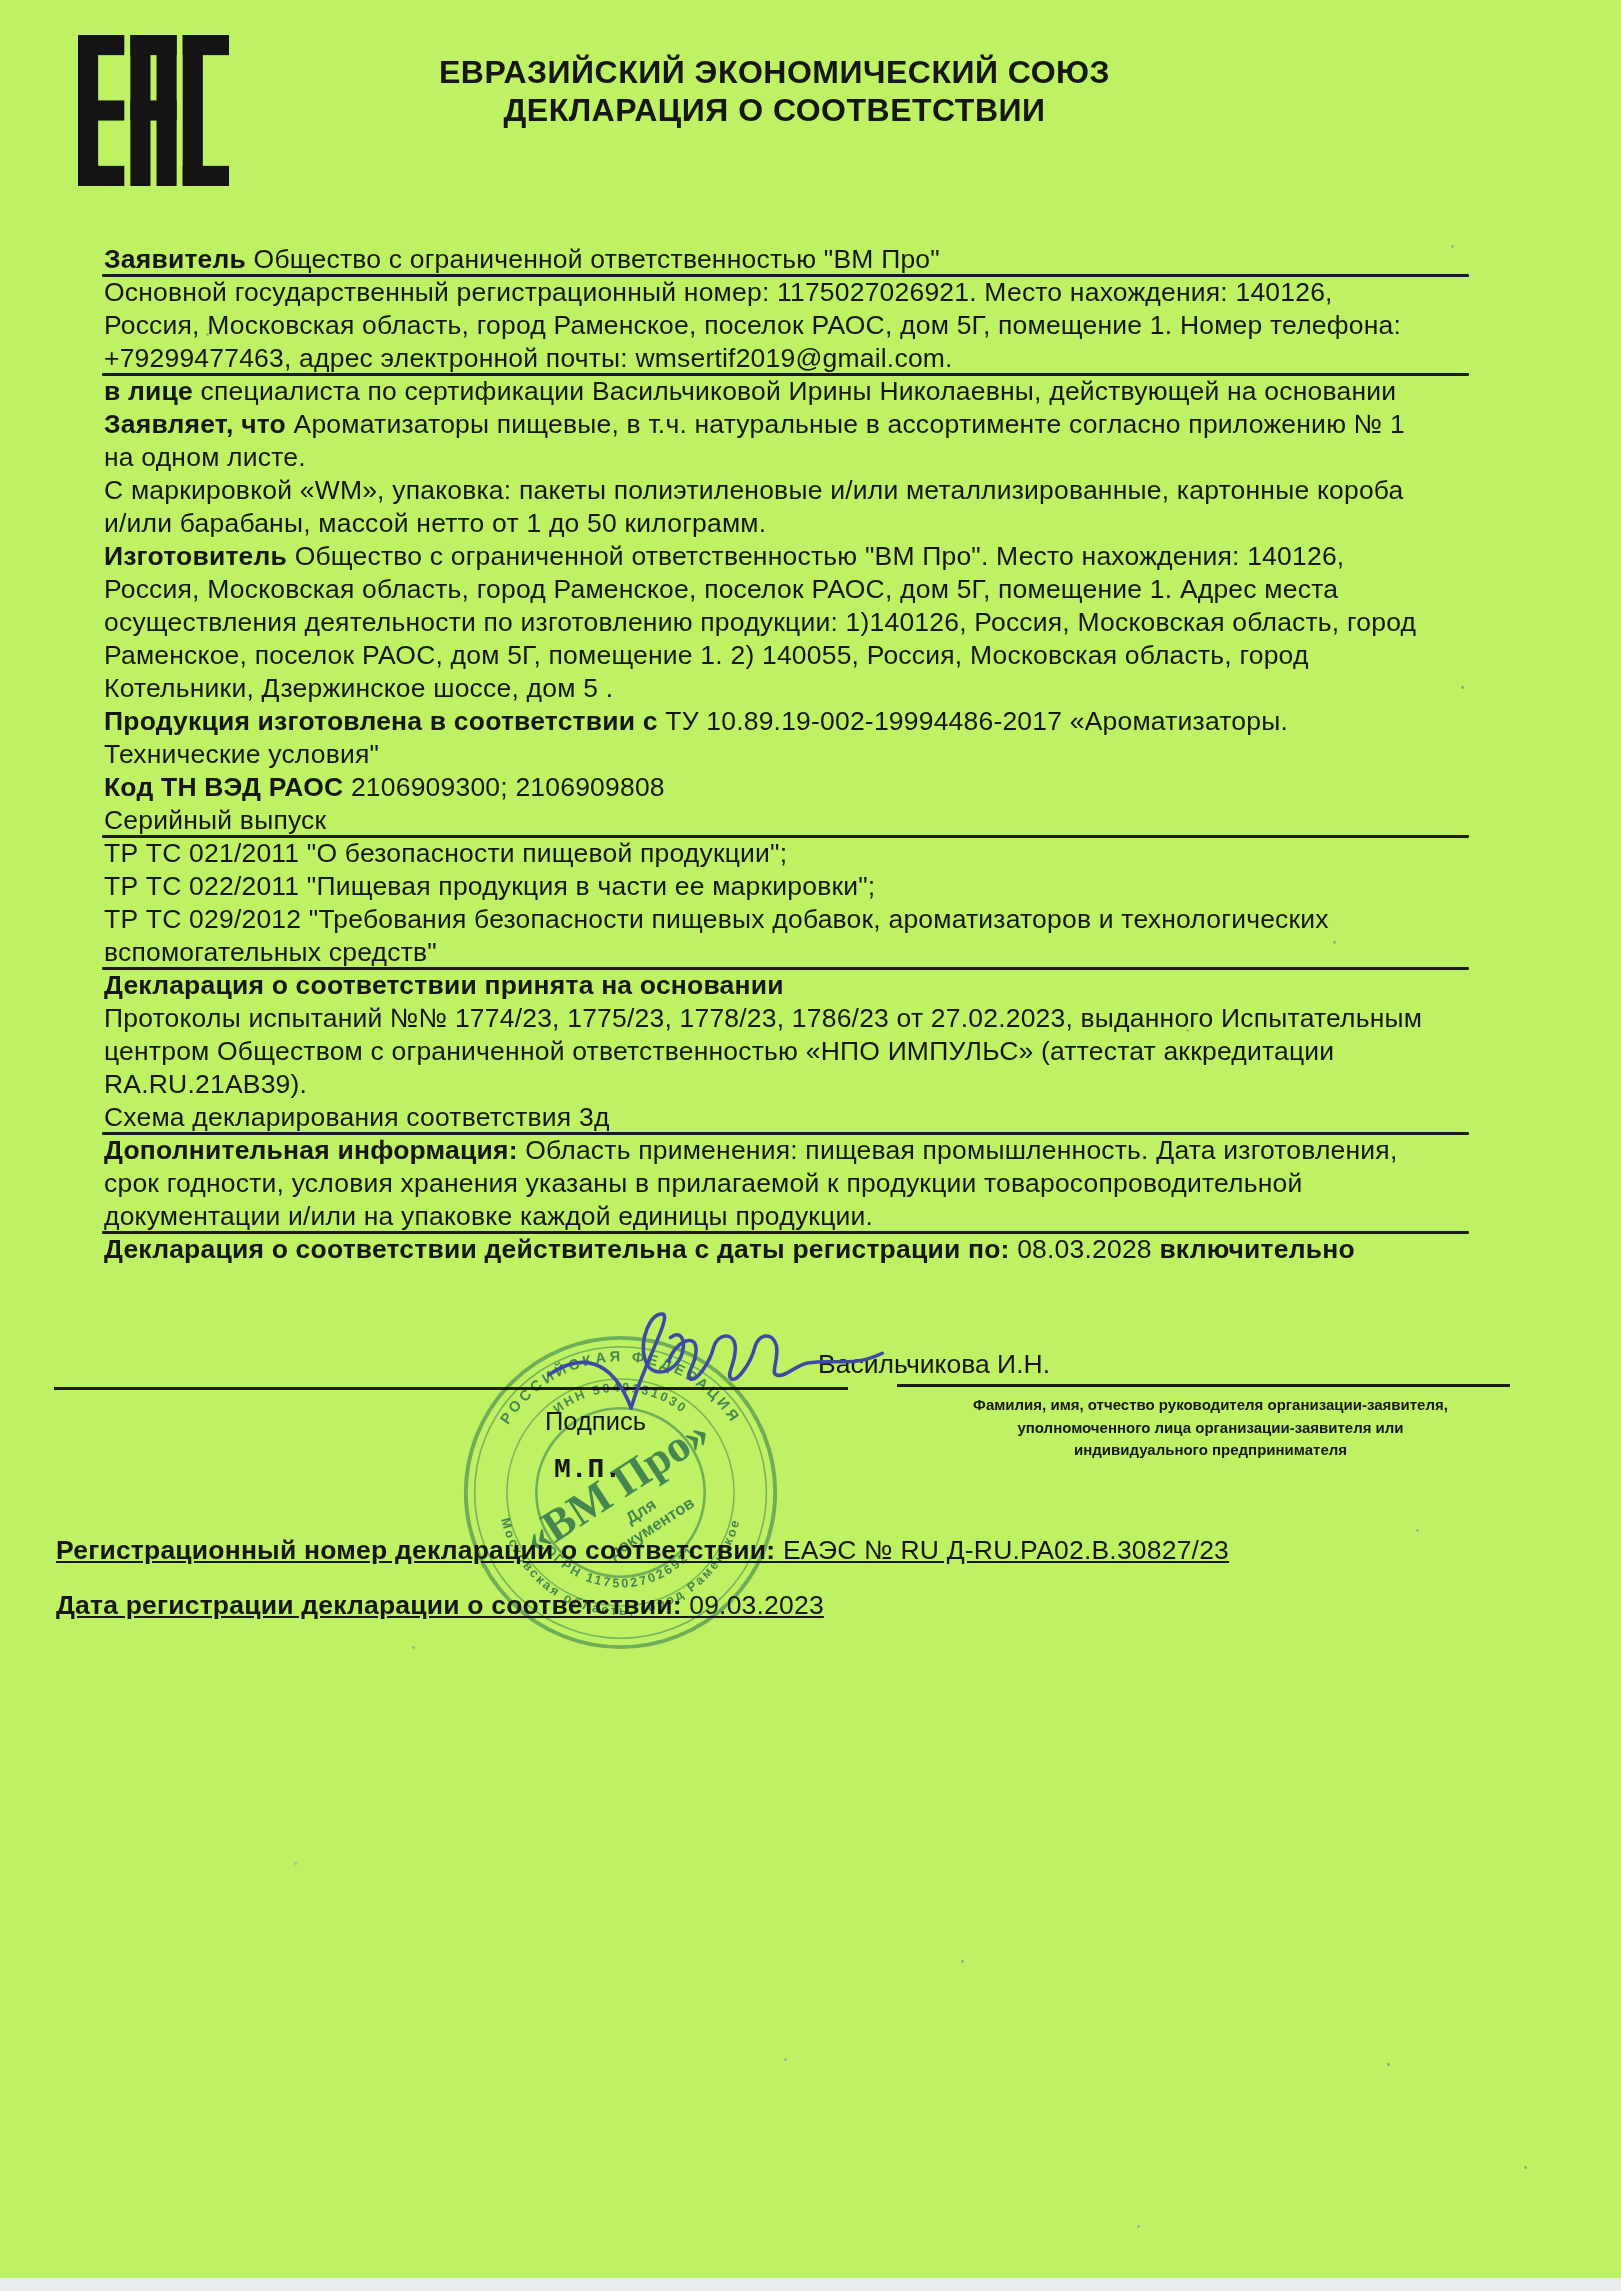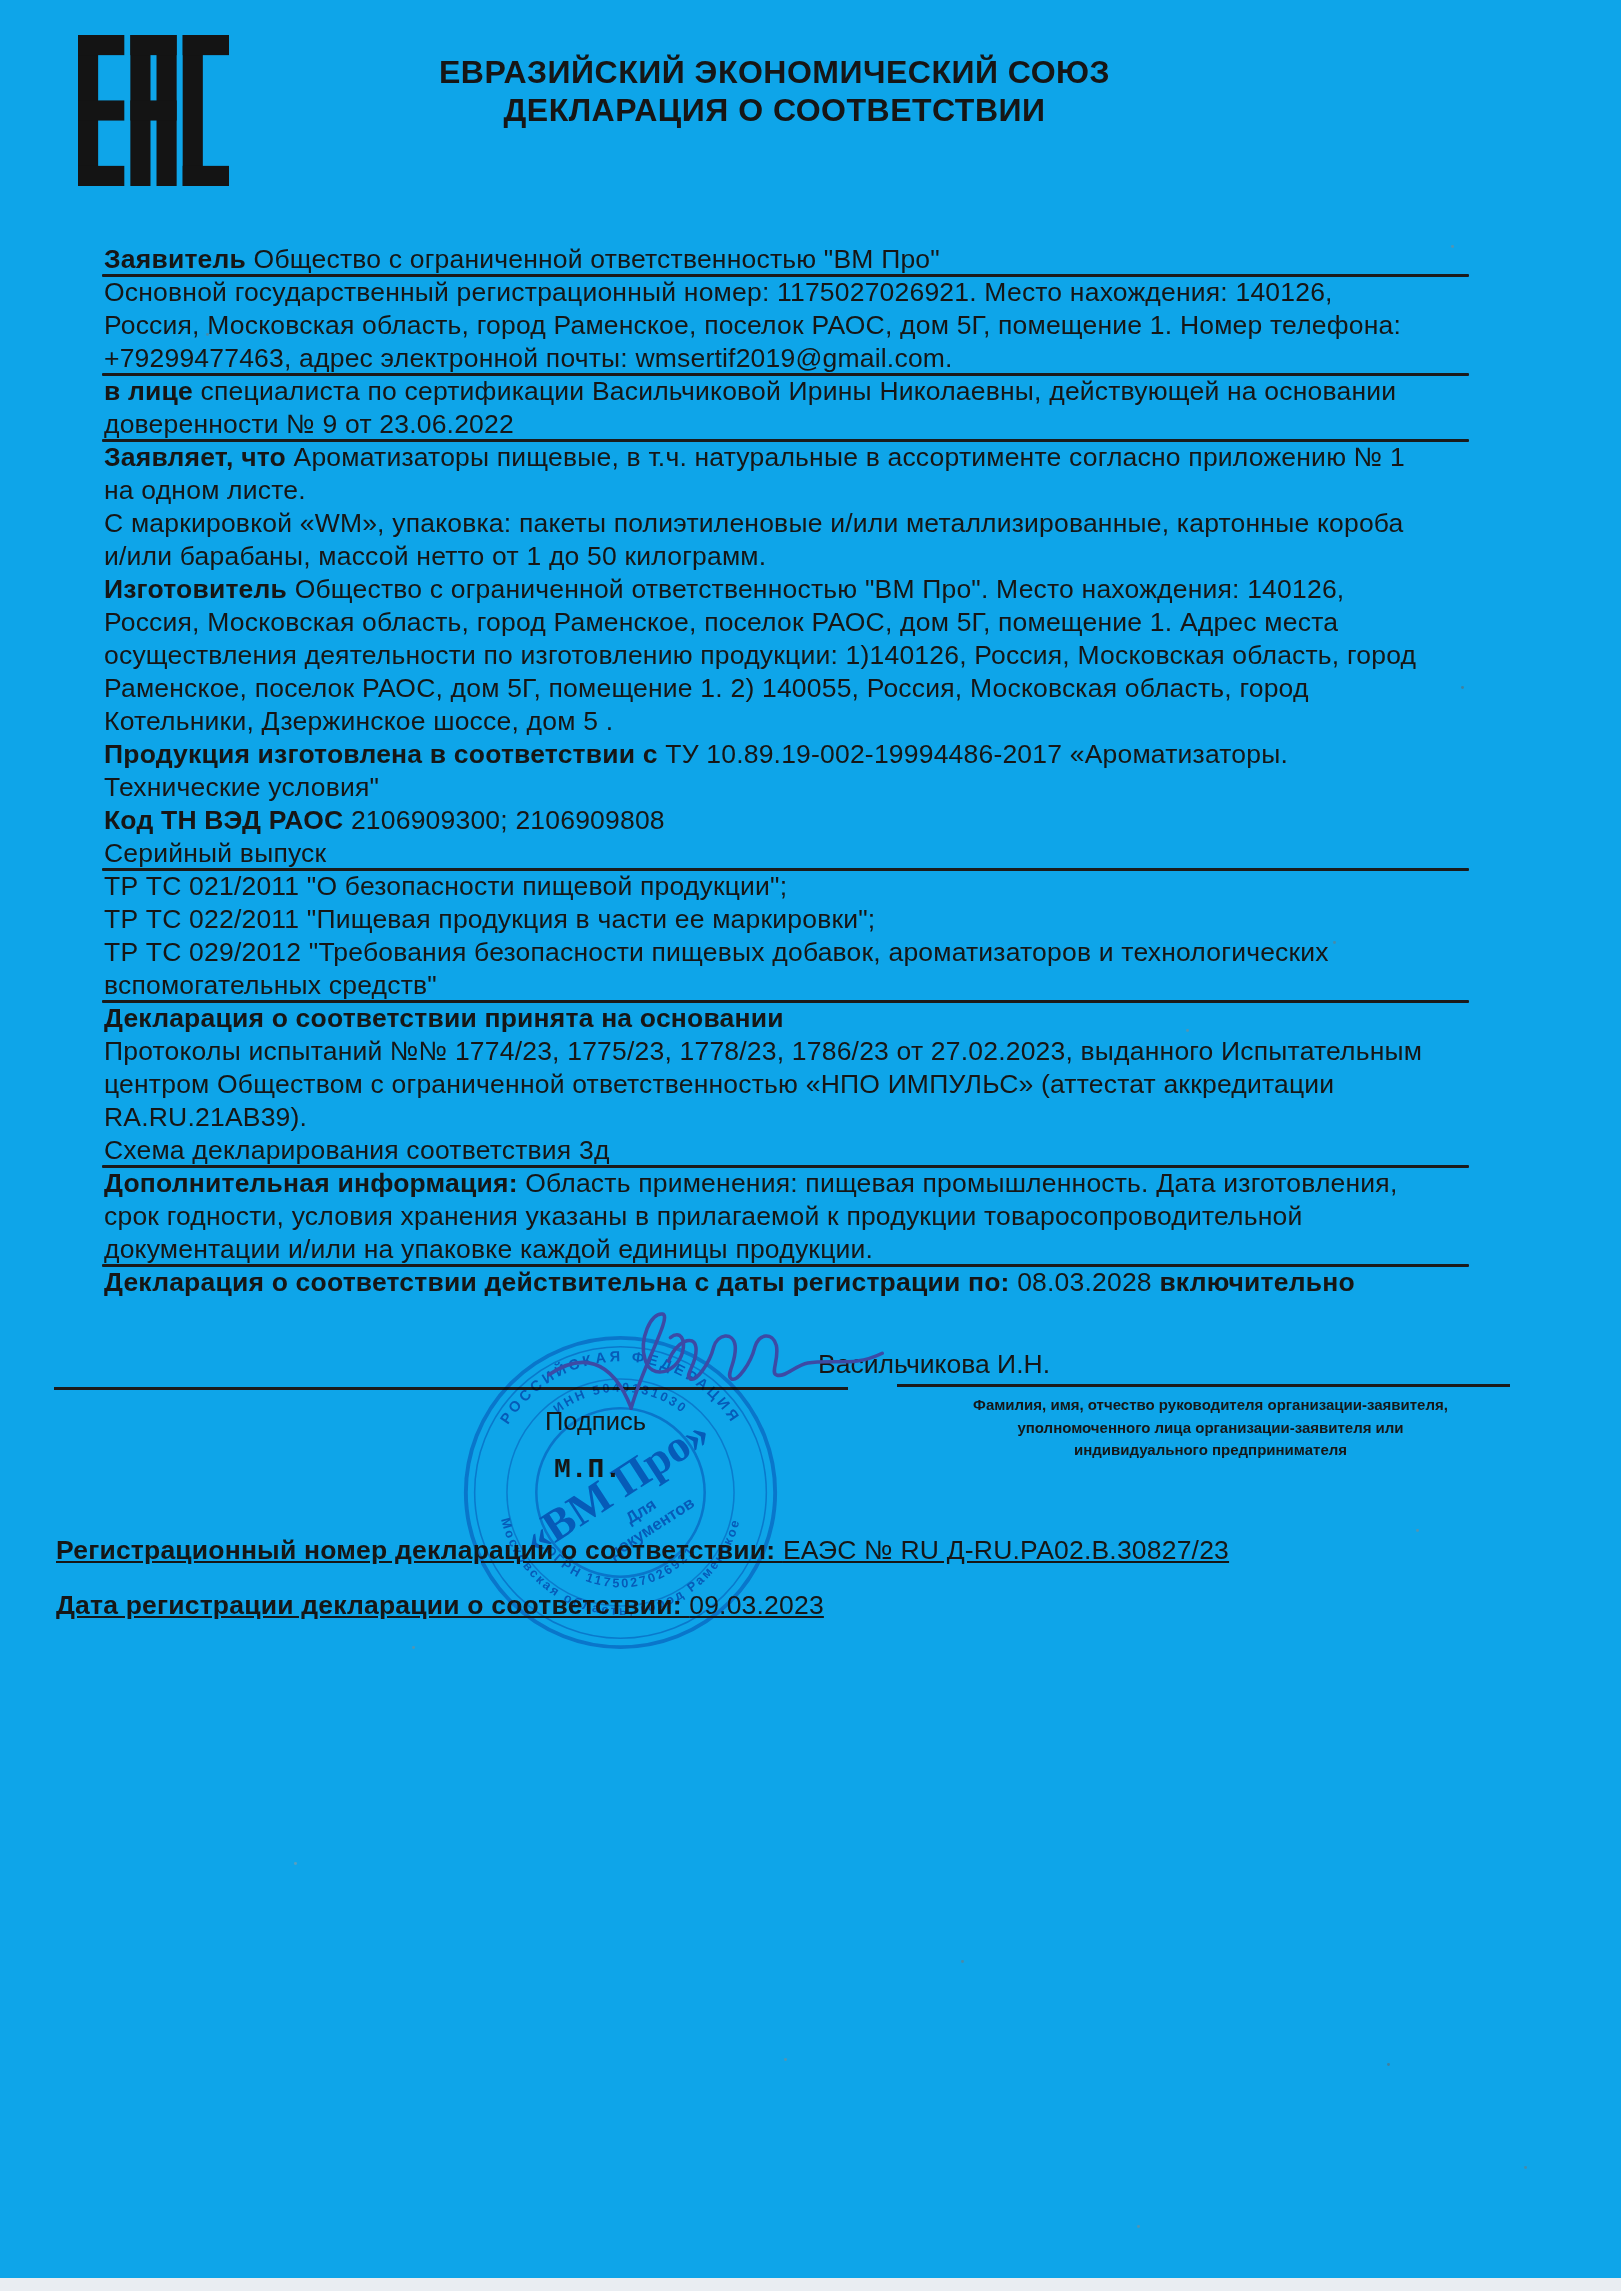--- a/index.html
+++ b/index.html
@@ -1,16 +1,16 @@
 <!DOCTYPE html>
 <html><head>
 <meta charset="utf-8">
 <style>
   html,body{margin:0;padding:0;background:#d8d8d8;}
-  .page{position:relative;width:1621px;height:2292px;margin:0 auto;background:#0ea5e9;
+  .page{position:relative;width:1621px;height:2292px;margin:0 auto;background:#bef264;
         font-family:"Liberation Sans","DejaVu Sans",sans-serif;color:#161616;overflow:hidden;}
   
   .eac-logo{position:absolute;left:76px;top:35px;}
   .title{position:absolute;left:59px;top:53px;width:1431px;text-align:center;
          font-size:32px;font-weight:bold;line-height:38px;letter-spacing:0.5px;}
   
   .body-lines{position:absolute;left:56px;top:243px;width:1509px;margin-left:48px;}
   .line{position:relative;height:33px;line-height:33px;font-size:26.5px;letter-spacing:0.2px;white-space:nowrap;}
   .line .b{font-weight:bold;}
   .line.ruled::after{content:"";position:absolute;left:-2px;top:31px;width:1367px;height:2.9px;background:#1b1b1b;border-radius:1px;}
@@ -68,21 +68,20 @@
     <div>ЕВРАЗИЙСКИЙ ЭКОНОМИЧЕСКИЙ СОЮЗ</div>
     <div>ДЕКЛАРАЦИЯ О СООТВЕТСТВИИ</div>
   </div>
 
   <div class="body-lines">
       <div class="line ruled"><span class="b">Заявитель </span><span>Общество с ограниченной ответственностью "ВМ Про"</span></div>
       <div class="line"><span>Основной государственный регистрационный номер: 1175027026921. Место нахождения: 140126,</span></div>
       <div class="line"><span>Россия, Московская область, город Раменское, поселок  РАОС, дом 5Г, помещение 1. Номер телефона:</span></div>
       <div class="line ruled"><span>+79299477463, адрес электронной почты: wmsertif2019@gmail.com.</span></div>
       <div class="line"><span class="b">в лице </span><span>специалиста по сертификации Васильчиковой Ирины Николаевны, действующей на основании</span></div>
-      <div class="line ruled"><span>доверенности № 9 от  23.06.2022</span></div>
       <div class="line"><span class="b">Заявляет, что </span><span>Ароматизаторы пищевые, в т.ч. натуральные  в ассортименте согласно приложению № 1</span></div>
       <div class="line"><span>на одном листе.</span></div>
       <div class="line"><span>С маркировкой «WM», упаковка: пакеты полиэтиленовые и/или металлизированные, картонные короба</span></div>
       <div class="line"><span>и/или барабаны, массой нетто от 1 до 50 килограмм.</span></div>
       <div class="line"><span class="b">Изготовитель </span><span>Общество с ограниченной ответственностью "ВМ Про". Место нахождения: 140126,</span></div>
       <div class="line"><span>Россия, Московская область, город Раменское, поселок  РАОС, дом 5Г, помещение 1. Адрес места</span></div>
       <div class="line"><span>осуществления деятельности по изготовлению продукции: 1)140126, Россия, Московская область, город</span></div>
       <div class="line"><span>Раменское, поселок РАОС, дом 5Г, помещение 1. 2) 140055, Россия, Московская область, город</span></div>
       <div class="line"><span>Котельники, Дзержинское шоссе, дом 5 .</span></div>
       <div class="line"><span class="b">Продукция изготовлена в соответствии с </span><span>ТУ 10.89.19-002-19994486-2017 «Ароматизаторы.</span></div>

